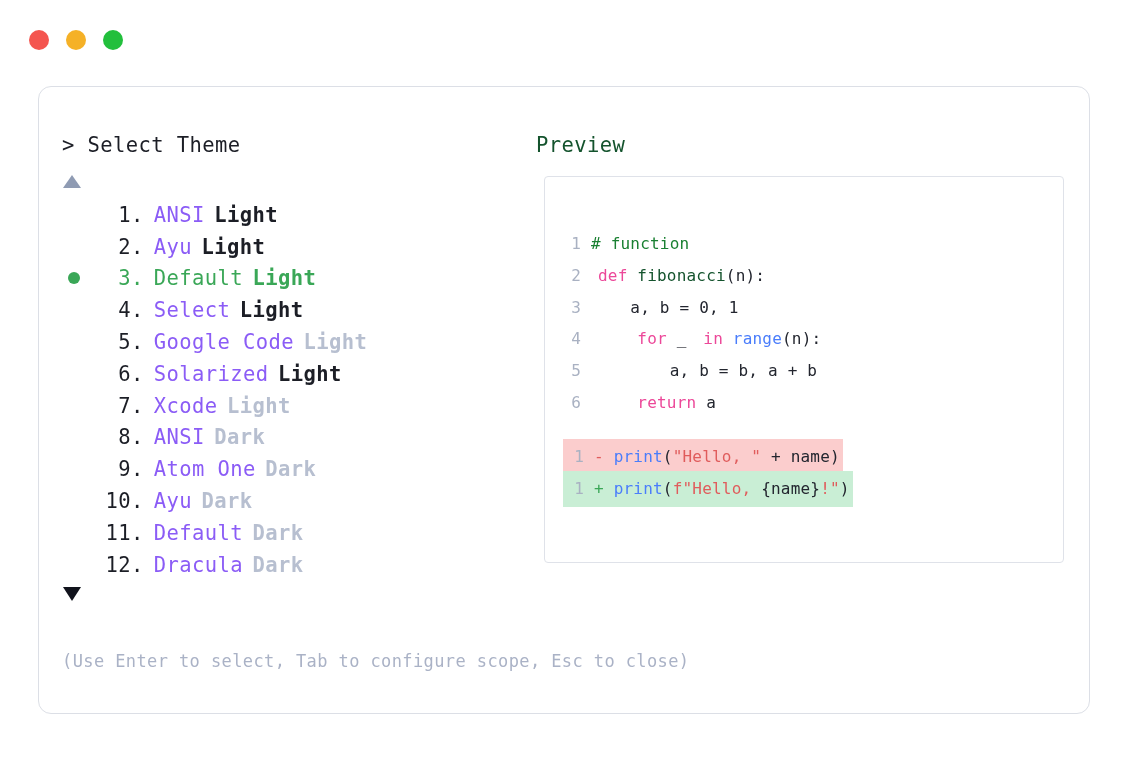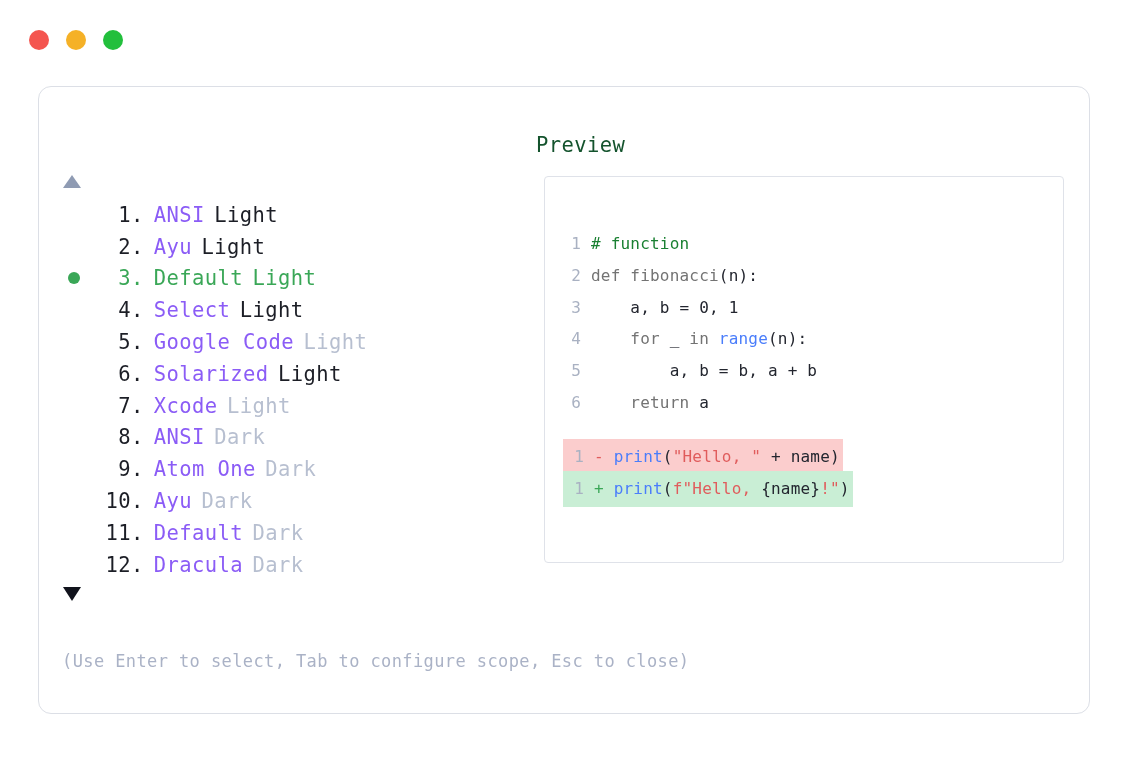--- a/index.html
+++ b/index.html
@@ -121,21 +121,21 @@
     width: 40px;
     text-align: right;
     flex: 0 0 auto;
     color: #1c1e26;
   }
   .dotsep { color: #1c1e26; }
   .tname {
     color: #8b5cf6;
     margin-left: 10px;
   }
-  .variant { margin-left: 9.5px; }
+  .variant { margin-left: 9.5px; font-weight: bold; }
   .variant.muted { color: #b7bfd0; }
   .variant.strong { color: #1c1e26; }
   .theme-row.selected .idx,
   .theme-row.selected .dotsep,
   .theme-row.selected .tname,
   .theme-row.selected .variant { color: #3aa757; }
 
   
   .preview-label {
     position: absolute;
@@ -171,22 +171,22 @@
   .ln {
     display: inline-block;
     width: 18px;
     text-align: right;
     color: #a9b1c2;
     margin-right: 10px;
   }
   .gap { display: block; height: 22px; }
 
   .tok-comment { color: #1a8032; }
-  .tok-kw      { color: #737373; }
-  .tok-fn      { color: #737373; }
+  .tok-kw      { color: #ec4899; margin-left: 7px; }
+  .tok-fn      { color: #14532d; }
   .tok-builtin { color: #4a7dfb; }
   .tok-plain   { color: #23262f; }
   .tok-str     { color: #e05c5c; }
   .tok-num     { color: #23262f; }
 
   .diff { display: block; height: 31.8px; }
   .diff-body {
     display: inline-block;
     padding: 2px 3px 3px 3px;
     margin: -2px 0 0 0;
@@ -214,20 +214,21 @@
   <div class="dots">
     <div class="dot red"></div>
     <div class="dot yellow"></div>
     <div class="dot green"></div>
   </div>
 </div>
 
 <div class="panel">
   <div class="panel-inner">
 
+    <div class="prompt"><span>&gt;</span> <span>Select Theme</span></div>
 
     <div class="arrow-up"></div>
 
     <div class="theme-list" id="theme-list">
         <div class="theme-row"><span class="bullet-slot"></span><span class="idx">1</span><span class="dotsep">.</span><span class="tname">ANSI</span><span class="variant strong">Light</span></div>
         <div class="theme-row"><span class="bullet-slot"></span><span class="idx">2</span><span class="dotsep">.</span><span class="tname">Ayu</span><span class="variant strong">Light</span></div>
         <div class="theme-row selected"><span class="bullet-slot"><span class="bullet"></span></span><span class="idx">3</span><span class="dotsep">.</span><span class="tname">Default</span><span class="variant strong">Light</span></div>
         <div class="theme-row"><span class="bullet-slot"></span><span class="idx">4</span><span class="dotsep">.</span><span class="tname">Select</span><span class="variant strong">Light</span></div>
         <div class="theme-row"><span class="bullet-slot"></span><span class="idx">5</span><span class="dotsep">.</span><span class="tname">Google Code</span><span class="variant muted">Light</span></div>
         <div class="theme-row"><span class="bullet-slot"></span><span class="idx">6</span><span class="dotsep">.</span><span class="tname">Solarized</span><span class="variant strong">Light</span></div>

